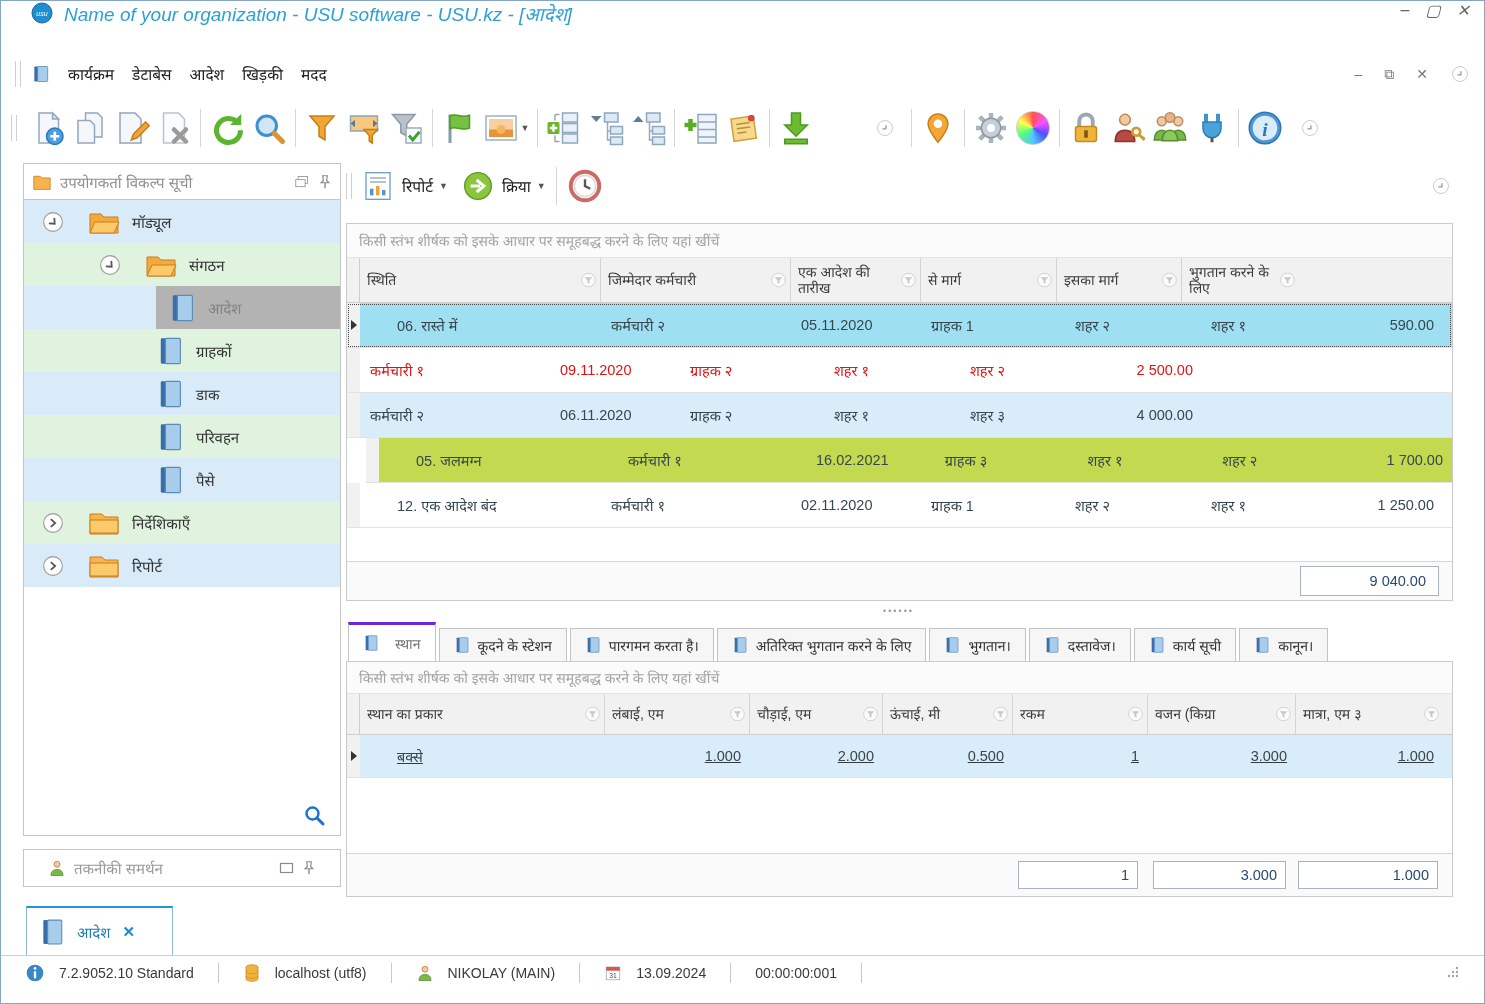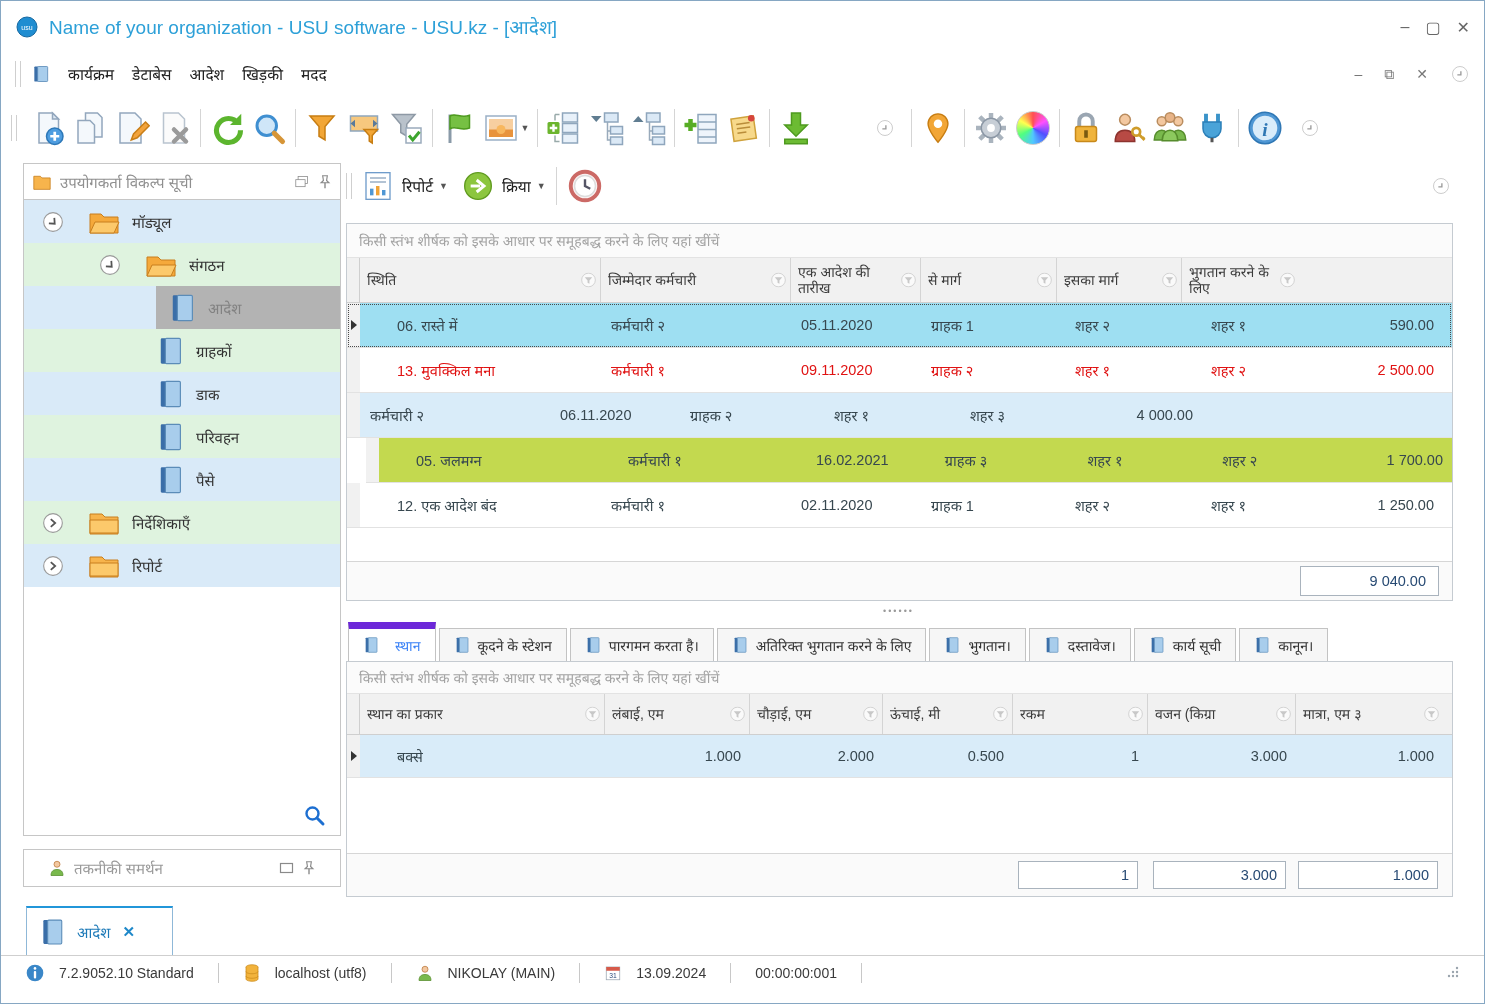--- a/index.html
+++ b/index.html
@@ -3,21 +3,21 @@
 <meta charset="utf-8">
 <style>
   html,body{margin:0;padding:0;}
   body{width:1485px;height:1004px;position:relative;overflow:hidden;
        font-family:"Liberation Sans",sans-serif;background:#fff;color:#3a3a3a;}
   .window{position:absolute;inset:0;border:1px solid #86a7c3;box-sizing:border-box;background:#fff;}
   svg{display:block}
   .ic{display:inline-flex;align-items:center;justify-content:center;flex:0 0 auto;}
 
   
-  .titlebar{position:absolute;left:0;top:0;right:0;height:52px;display:flex;align-items:center;padding:0 14px;box-sizing:border-box;}
+  .titlebar{position:absolute;left:15px;top:0;right:0;height:52px;display:flex;align-items:flex-start;padding:0 14px;box-sizing:border-box;font-style:italic;}
   .title-text{color:#2da0d8;font-size:19px;margin-left:10px;}
   .win-controls{margin-left:auto;display:flex;gap:16px;color:#666;font-size:16px;}
   .win-controls span{cursor:default}
 
   
   .menubar{position:absolute;left:0;top:52px;right:0;height:42px;display:flex;align-items:center;padding:0 14px;box-sizing:border-box;}
   .grip{width:4px;height:26px;border-left:1px solid #cfcfcf;border-right:1px solid #cfcfcf;margin-right:10px;}
   .menu-item{font-size:15.5px;padding:4px 9px;color:#222;}
   .menu-right{margin-left:auto;display:flex;align-items:center;gap:22px;color:#777;font-size:14px;}
 
@@ -65,21 +65,21 @@
   .row-green{background:#c3d94f;}
   .gfoot{position:absolute;left:0;right:0;bottom:0;height:38px;border-top:1px solid #d6d6d6;background:#fafafa;display:flex;align-items:center;justify-content:flex-end;}
   .sumbox{width:113px;height:28px;border:1px solid #a9b3bd;background:#fff;display:flex;align-items:center;justify-content:flex-end;padding:0 12px;color:#274a73;font-size:14.5px;margin-right:13px;}
   .fbox{height:28px;border:1px solid #a9b3bd;background:#fff;display:flex;align-items:center;justify-content:flex-end;padding:0 8px;color:#274a73;font-size:14.5px;box-sizing:border-box;}
 
   .splitter{position:absolute;left:345px;top:600px;right:33px;height:20px;display:flex;align-items:center;justify-content:center;color:#9a9a9a;font-size:9px;letter-spacing:2px;}
 
   
   .dtabs{position:absolute;left:347px;top:621px;right:33px;height:39px;display:flex;align-items:flex-end;gap:3px;}
   .dtab{height:33px;border:1px solid #c3c3c3;border-bottom:none;background:#f6f6f6;display:flex;align-items:center;gap:8px;padding:0 14px;font-size:14px;color:#333;box-sizing:border-box;}
-  .dtab.active{height:39px;background:#fff;border-top:7px solid #6d28d9;color:#3b82f6;gap:16px;}
+  .dtab.active{height:39px;background:#fff;border-top:3px solid #6d28d9;color:#737373;gap:16px;}
 
   
   .doctabbar{position:absolute;left:0;top:903px;right:0;height:51px;border-bottom:1px solid #cfcfcf;}
   .doctab{position:absolute;left:25px;top:2px;width:147px;height:49px;border:1px solid #8fb8d8;border-top:2px solid #2196d9;border-bottom:none;background:#fff;display:flex;align-items:center;gap:12px;padding:0 12px;box-sizing:border-box;}
   .doctab .t{color:#1d7ab8;font-size:15px;}
   .doctab .x{color:#1e88c9;font-weight:bold;font-size:15px;}
 
   
   .statusbar{position:absolute;left:0;top:954px;right:0;height:36px;display:flex;align-items:center;gap:14px;padding:0 24px;box-sizing:border-box;font-size:14px;color:#3a3a3a;}
   .ssep{width:1px;height:20px;background:#c8c8c8;margin:0 10px;}
@@ -624,21 +624,20 @@
       <span class="dcell first" style="width:241px">06. रास्ते में</span>
       <span class="dcell" style="width:190px">कर्मचारी २</span>
       <span class="dcell" style="width:130px">05.11.2020</span>
       <span class="dcell" style="width:144px">ग्राहक 1</span>
       <span class="dcell" style="width:136px">शहर २</span>
       <span class="dcell" style="width:125px">शहर १</span>
       <span class="dcell num" style="width:117px">590.00</span>
     </div>
     <div class="grow row-red" style="height:44px;">
       <span class="indc"></span>
-      <span class="dcell first" style="width:241px">13. मुवक्किल मना</span>
       <span class="dcell" style="width:190px">कर्मचारी १</span>
       <span class="dcell" style="width:130px">09.11.2020</span>
       <span class="dcell" style="width:144px">ग्राहक २</span>
       <span class="dcell" style="width:136px">शहर १</span>
       <span class="dcell" style="width:125px">शहर २</span>
       <span class="dcell num" style="width:117px">2 500.00</span>
     </div>
     <div class="grow row-blue" style="height:44px;">
       <span class="indc"></span>
       <span class="dcell" style="width:190px">कर्मचारी २</span>
@@ -812,21 +811,21 @@
       <span class="hcell" style="width:147px;border-right:none">
           <span>मात्रा, एम ३</span>
         <span class="fun">
             <svg width="15" height="15" viewBox="0 0 16 16">
               <circle cx="8" cy="8" r="7.3" fill="#fafafa" stroke="#d0d0d0"></circle>
               <path d="M4 5h8l-3 3.5V12l-2-1.2V8.5z" fill="#c8c8c8"></path>
             </svg>
           </span>
         </span>
     </div>
-    <div class="grow row-blue" style="height:42px;">
+    <div class="grow row-blue" style="height:42px;text-decoration:underline;">
       <span class="indc">
           <svg width="8" height="10" viewBox="0 0 8 10">
             <path d="M1 0l6 5-6 5z" fill="#333"></path>
           </svg>
         </span>
       <span class="dcell first" style="width:245px">बक्से</span>
       <span class="dcell num" style="width:145px">1.000</span>
       <span class="dcell num" style="width:133px">2.000</span>
       <span class="dcell num" style="width:130px">0.500</span>
       <span class="dcell num" style="width:135px">1</span>

